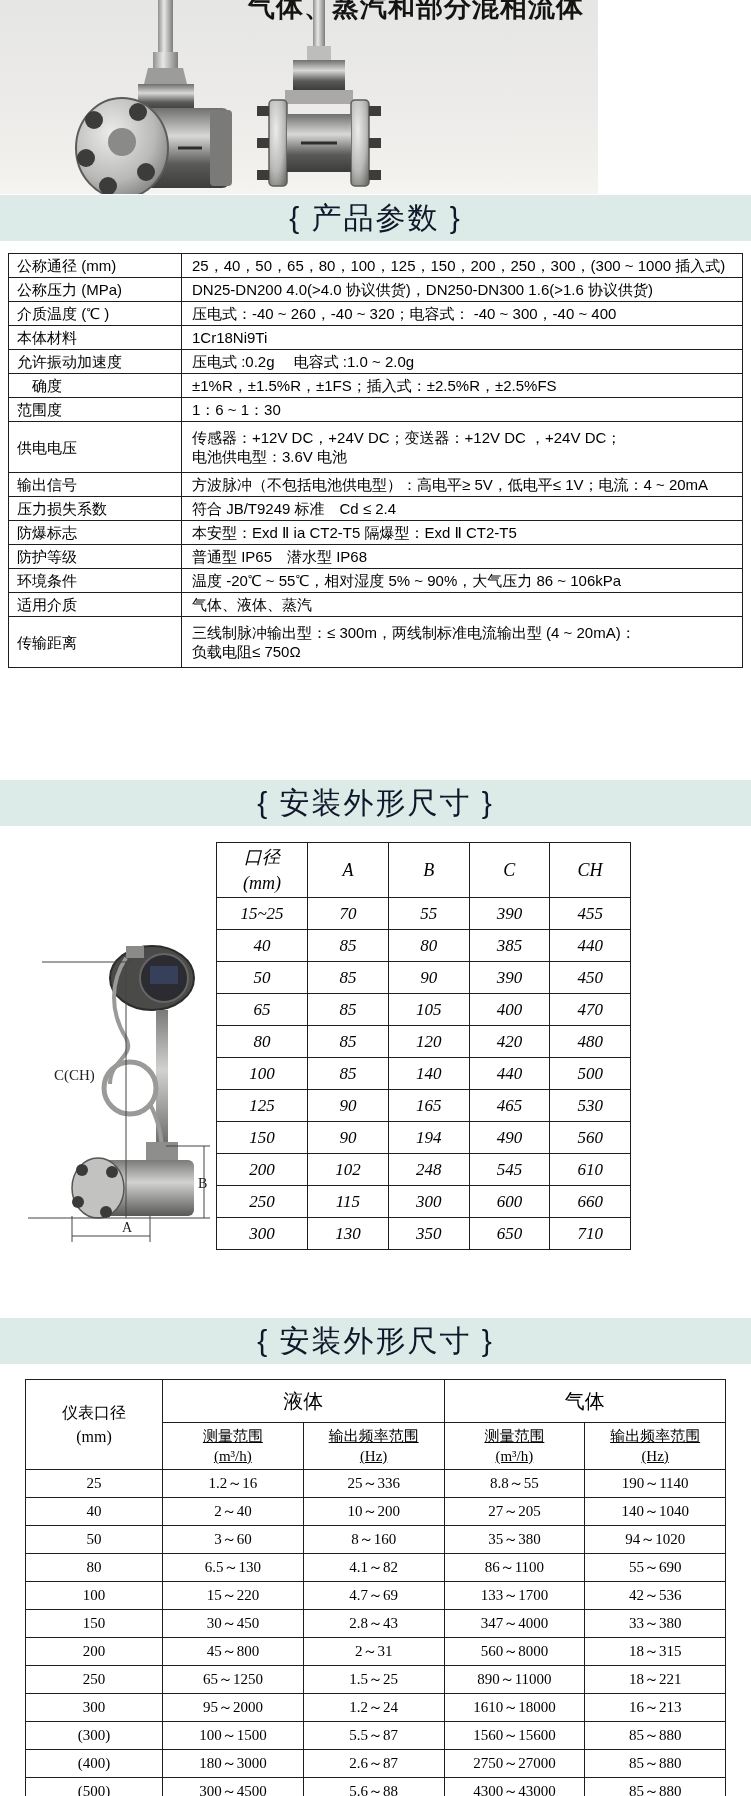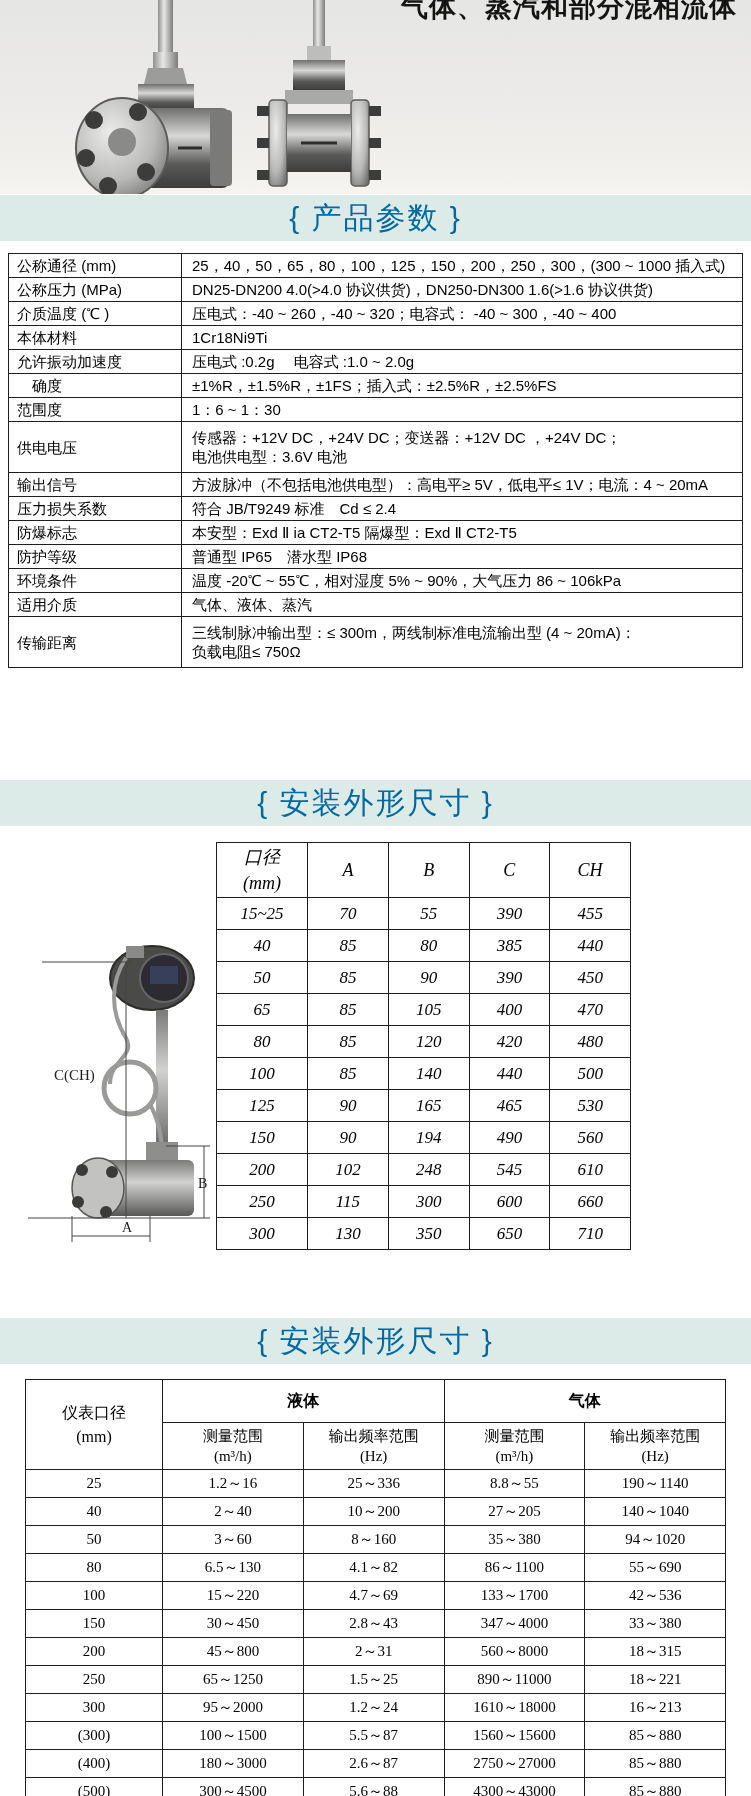--- a/index.html
+++ b/index.html
@@ -3,34 +3,34 @@
 <meta charset="utf-8">
 <style>
   html,body{margin:0;padding:0;}
   body{
     width:751px;height:1796px;overflow:hidden;background:#ffffff;
     font-family:"Liberation Sans",sans-serif;color:#000;
     position:relative;
   }
   
   .hero{
-    position:relative;width:751px;height:194px;overflow:hidden;
+    position:relative;width:598px;height:194px;overflow:hidden;
     background:linear-gradient(180deg,#e6e6e4 0%,#ecebe9 55%,#f2f1ee 90%,#f5f4f1 100%);
   }
   .hero-title{
     position:absolute;top:-11px;right:14px;
     font-size:27px;font-weight:bold;color:#141414;letter-spacing:1px;
     white-space:nowrap;
   }
   .hero svg{position:absolute;top:0;}
   
   .band{
     width:751px;height:46px;background:#dcebe7;
     display:flex;align-items:center;justify-content:center;
-    font-size:30px;color:#0369a1;letter-spacing:2px;
+    font-size:30px;color:#0f172a;letter-spacing:2px;
   }
   .band-1{margin-top:1px;}
   .band-2{margin-top:112px;}
   .band-3{margin-top:64px;}
   
   table{border-collapse:collapse;}
   .params{
     margin:12px 8px 0 8px;width:735px;table-layout:fixed;
     font-size:15px;
   }
@@ -57,23 +57,23 @@
   .dims td{height:31px;}
   .dims .c0{width:86px;}
   
   .flow{
     margin:15px 0 0 25px;width:701px;table-layout:fixed;
     font-family:"Liberation Serif","DejaVu Serif",serif;font-size:15px;
     text-align:center;
   }
   .flow th,.flow td{border:1px solid #1e1e1e;padding:0 2px;}
   .flow th{font-weight:normal;white-space:pre-line;line-height:20px;}
-  .flow th.group{height:42px;font-size:16px;font-weight:bold;}
+  .flow th.group{height:42px;font-size:20px;}
   .flow th.c0{width:132px;font-size:16px;line-height:24px;}
-  .flow th.sub{height:46px;}
+  .flow th.sub{height:46px;text-decoration:underline;}
   .flow td{height:27px;}
 </style>
 </head>
 <body>
 
 <div class="hero">
 
   <svg style="left:60px" width="230" height="194" viewBox="0 0 230 194">
     <defs>
       <linearGradient id="rod" x1="0" y1="0" x2="1" y2="0">

